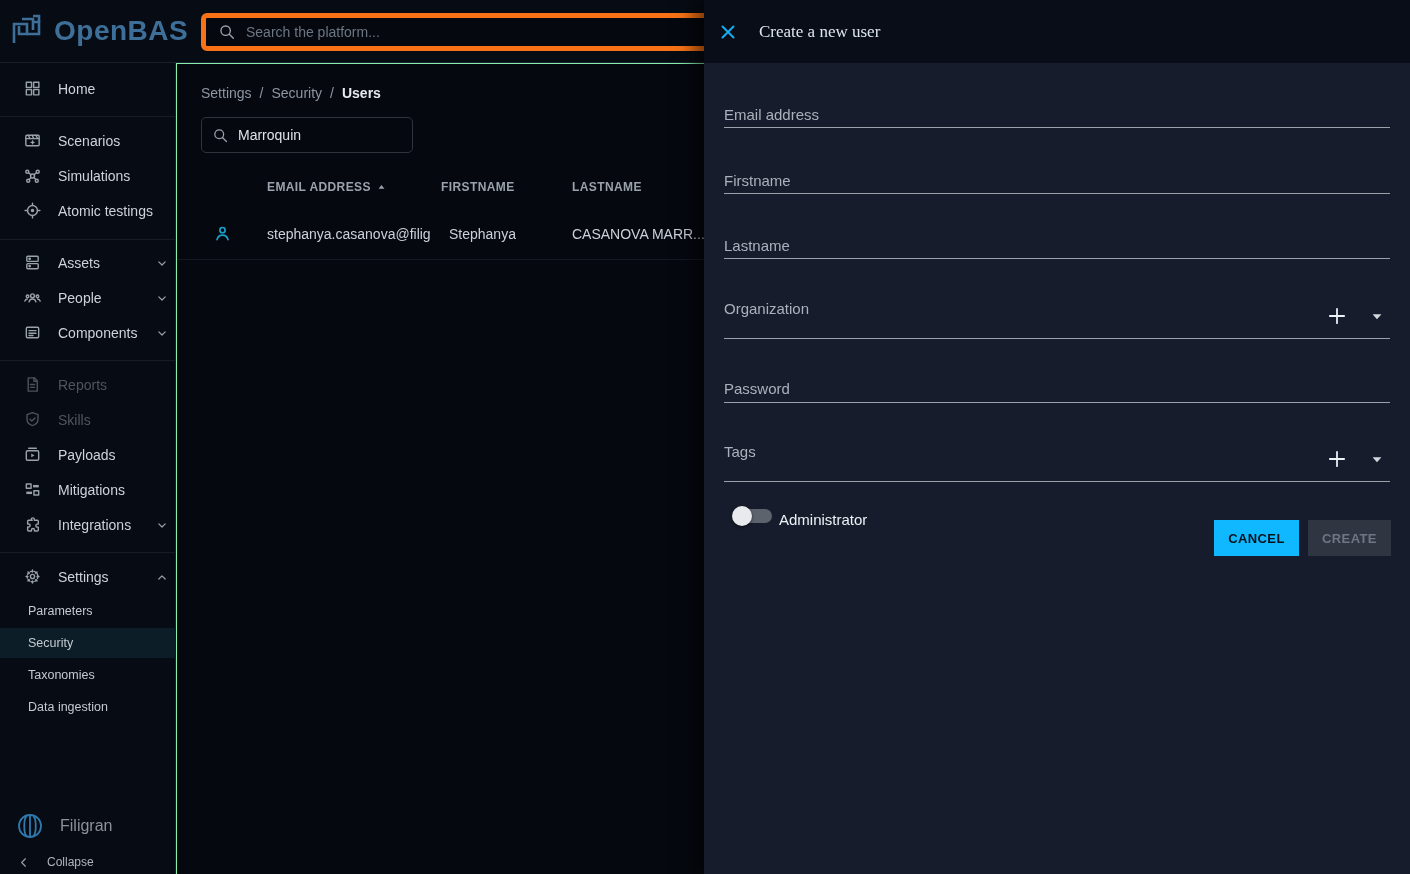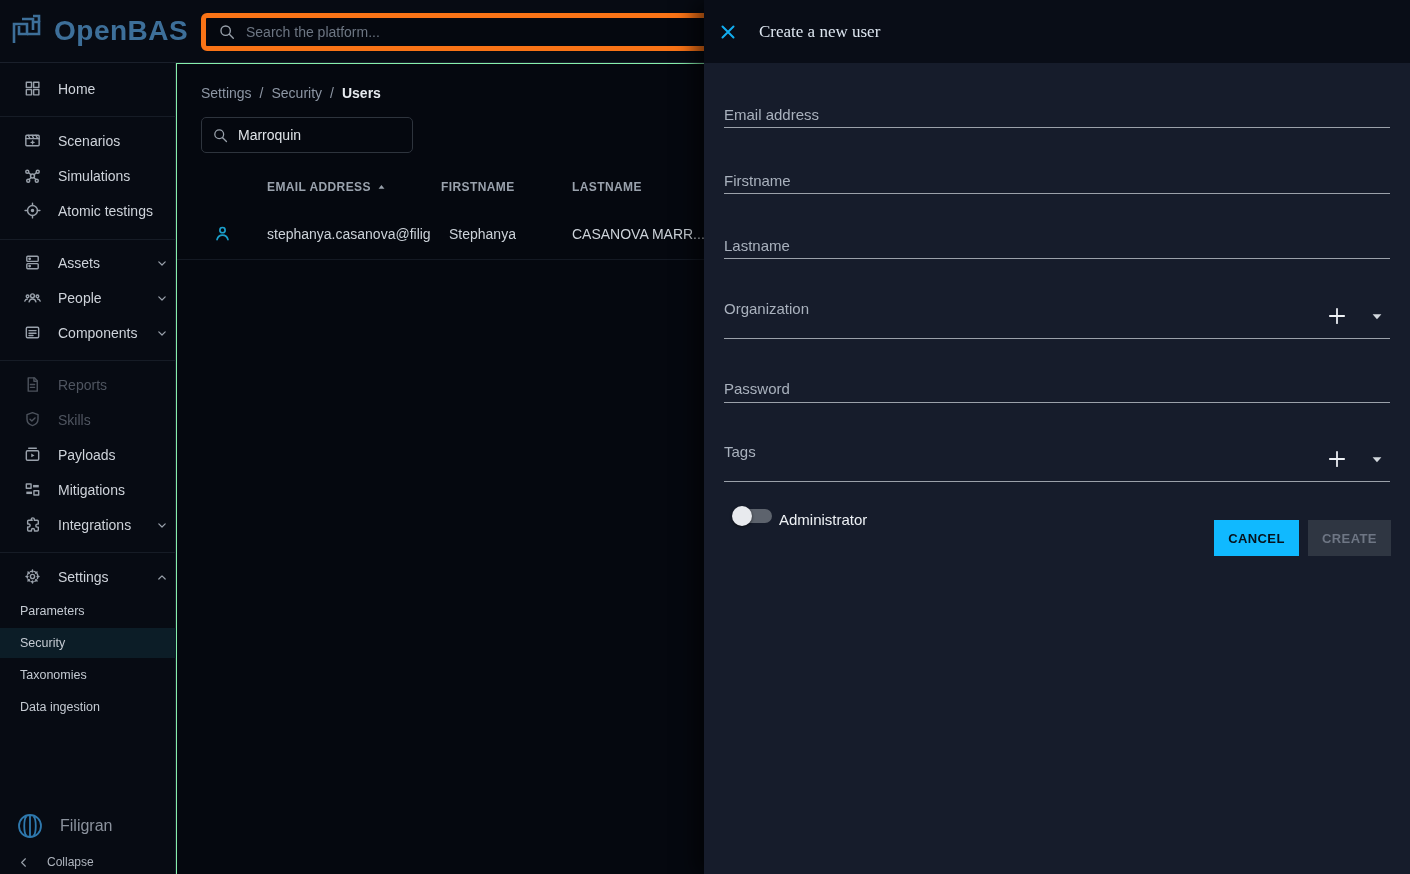--- a/index.html
+++ b/index.html
@@ -23,21 +23,21 @@
   
   .sidebar { position:absolute; left:0; top:63px; width:176px; height:811px;
              background:#070b13; border-right:1px solid #1a202b; }
   .nav-item { position:absolute; left:4px; width:176px; height:35px; display:flex;
               align-items:center; padding-left:19px; gap:16px; cursor:pointer; }
   .nav-item .label { font-size:14px; color:#ced3da; }
   .nav-item.disabled .label { color:#4f5560; }
   .nav-item .chev { position:absolute; right:10px; top:50%; transform:translateY(-50%); }
   .nav-div { position:absolute; left:0; width:176px; height:1px; background:#161c26; }
   .sub-item { position:absolute; left:0; width:176px; height:30px; display:flex;
-              align-items:center; padding-left:20px; cursor:pointer; }
+              align-items:center; padding-left:28px; cursor:pointer; }
   .sub-item .label { font-size:12.5px; color:#c4cad2; }
   .sub-item.selected { background:#0c1d27; }
   .side-footer-item { position:absolute; left:0; width:176px; display:flex; align-items:center;
                       padding-left:16px; gap:16px; cursor:pointer; }
   .brand-label { font-size:16px; color:#8b929d; }
   .collapse-label { font-size:12px; color:#aeb4bd; }
 
   .icon svg { display:block; }
   .ic { stroke:#99a1ab; fill:none; stroke-width:1.5; stroke-linecap:round; stroke-linejoin:round; }
   .ic-fill { fill:#99a1ab; stroke:none; }

